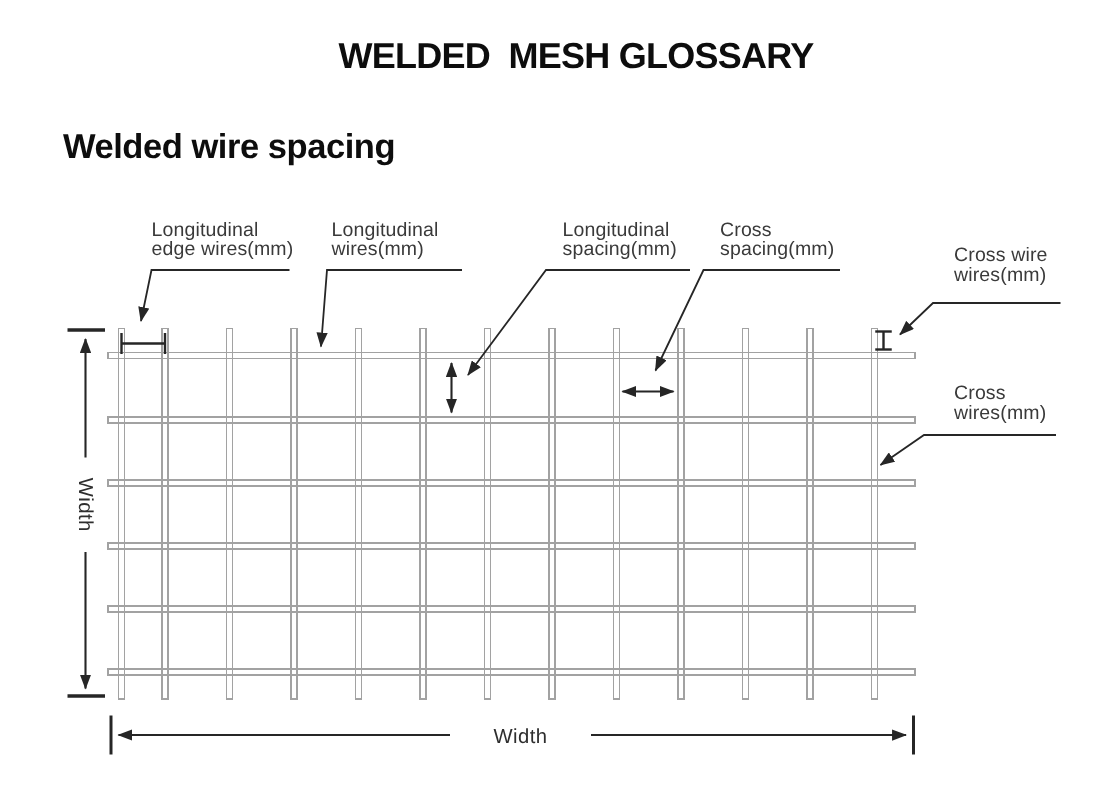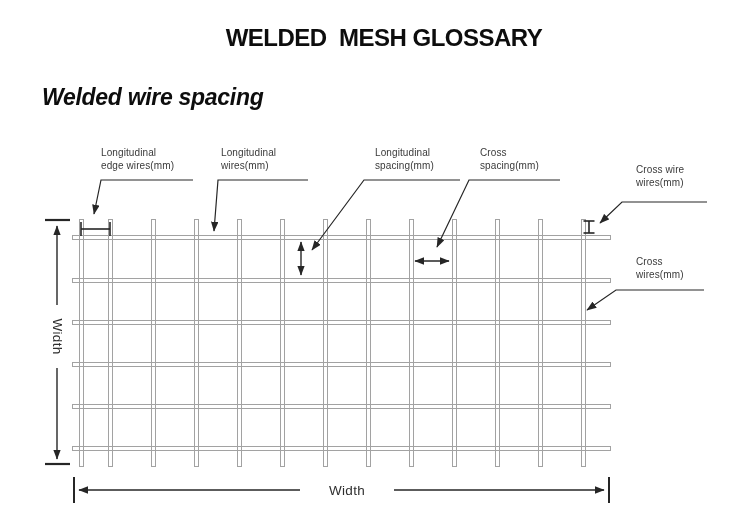--- a/index.html
+++ b/index.html
@@ -6,25 +6,25 @@
   body{
     width:730px;height:528px;position:relative;background:#ffffff;
     font-family:"Liberation Sans","DejaVu Sans",sans-serif;overflow:hidden;
   }
   .page-title{
     position:absolute;left:0;top:24px;width:730px;text-align:center;
     font-size:24px;font-weight:bold;letter-spacing:-.5px;color:#0d0d0d;white-space:pre;padding-left:19px;
   }
   .page-subtitle{
     position:absolute;left:42px;top:84px;
-    font-size:23px;font-weight:bold;letter-spacing:-.3px;color:#0d0d0d;font-style:italic;
+    font-size:23px;font-weight:bold;letter-spacing:-.3px;color:#0d0d0d;
   }
   .diagram-svg{position:absolute;left:0;top:0;}
   .lbl{
-    position:absolute;font-size:10px;line-height:13px;color:#3a3a3a;
+    position:absolute;font-size:13px;line-height:13px;color:#3a3a3a;
     letter-spacing:.1px;white-space:nowrap;
   }
   .dim-label{
     position:absolute;font-size:13.5px;color:#2e2e2e;text-align:center;letter-spacing:.3px;
   }
   .width-label{
     left:27px;top:329px;width:60px;height:15px;
     transform:rotate(90deg);transform-origin:50% 50%;
   }
   .length-label{left:307px;top:483px;width:80px;}

